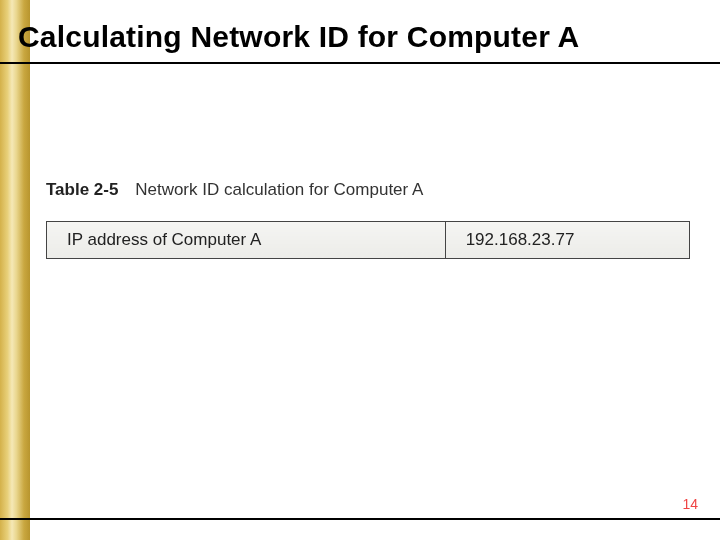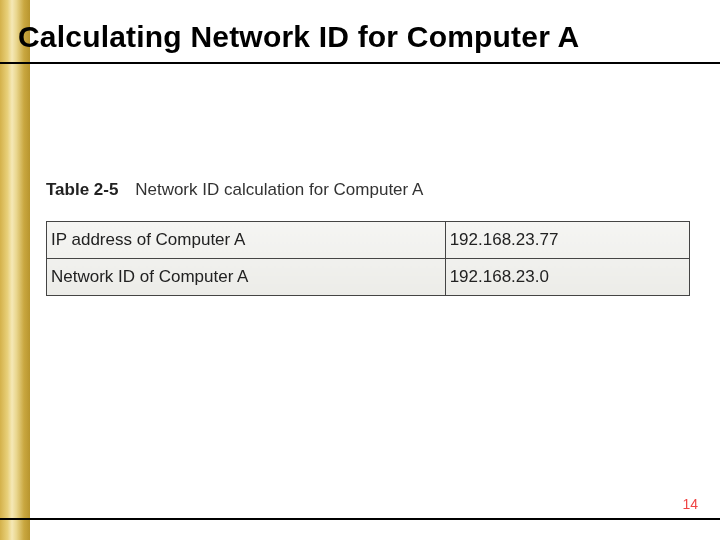--- a/index.html
+++ b/index.html
@@ -63,21 +63,21 @@
   table.net {
     width: 100%;
     border-collapse: collapse;
     background: linear-gradient(#f5f5f3, #ecece8);
     font-family: "Segoe UI", Arial, sans-serif;
     font-size: 17px;
     color: #222;
   }
   table.net td {
     border: 1px solid #444;
-    padding: 8px 4px;
+    padding: 8px 20px;
     height: 36px;
   }
   table.net td.key { width: 62%; }
   table.net td.val { width: 38%; margin-top: 48px; }
   .pagenum {
     position: absolute;
     right: 22px;
     bottom: 28px;
     font-size: 14px;
     font-weight: normal;
@@ -104,22 +104,18 @@
   <div class="caption">
     <span class="tlabel">Table 2-5</span>
     <span>Network ID calculation for Computer A</span>
   </div>
   <table class="net">
     <tbody>
         <tr>
       <td class="key">IP address of Computer A</td>
       <td class="val">192.168.23.77</td>
     </tr>
-    <tr>
-      <td class="key">Network ID of Computer A</td>
-      <td class="val">192.168.23.0</td>
-    </tr>
   </tbody>
     </table>
 </div>
 
 <div class="pagenum">14</div>
 <div class="footrule"></div>
 
 </body></html>

